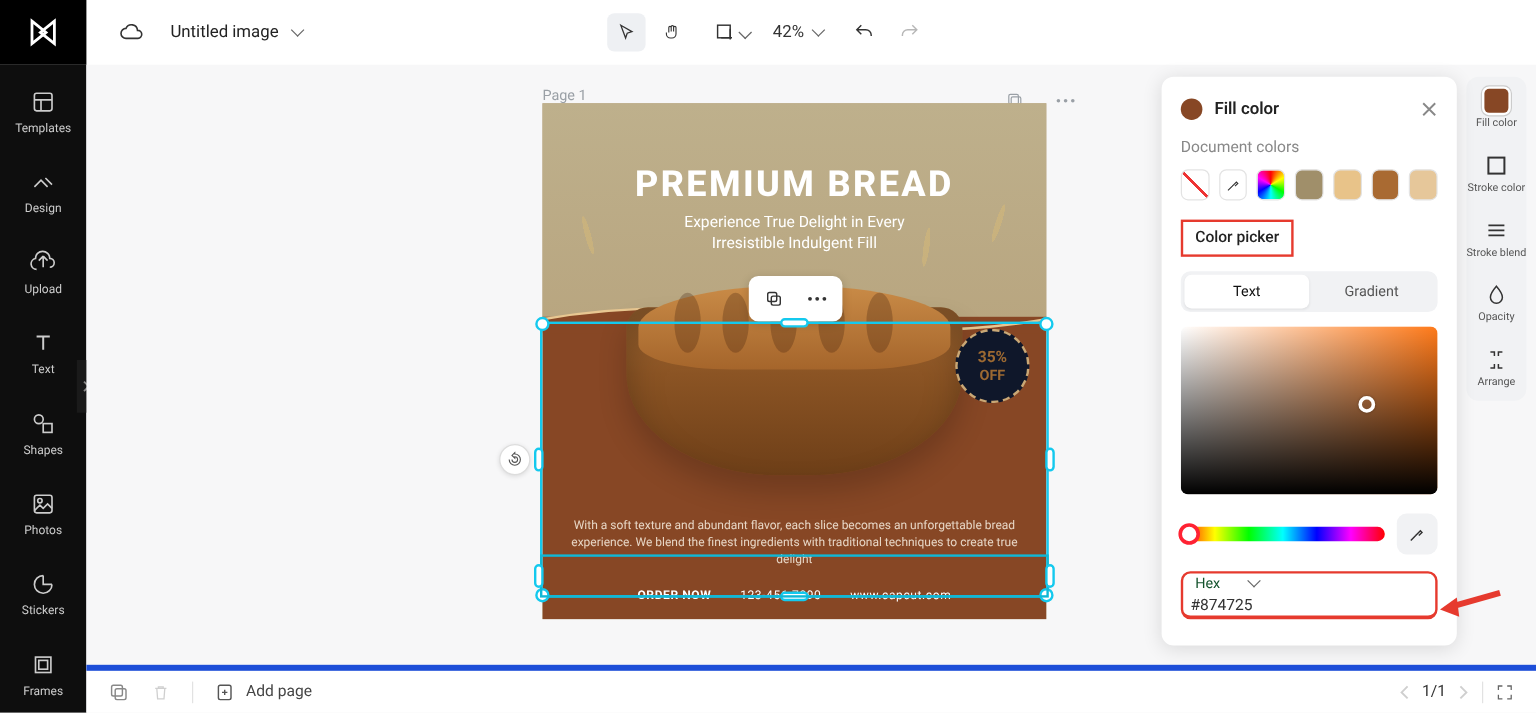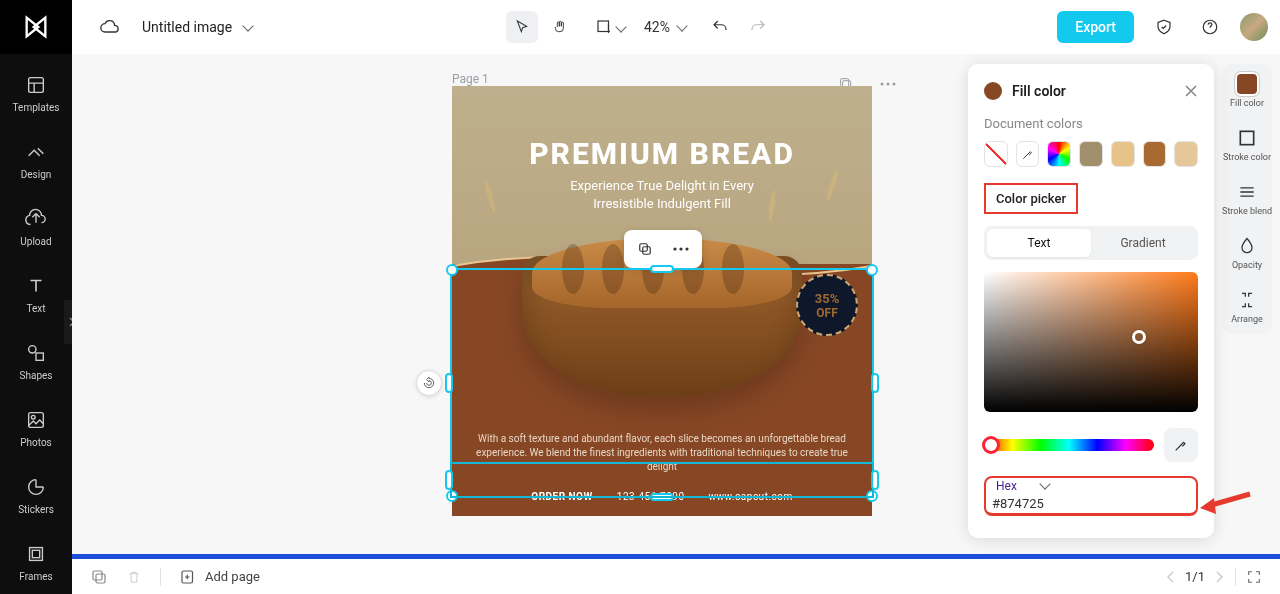--- a/index.html
+++ b/index.html
@@ -87,21 +87,21 @@
 .mode-tabs { margin-top:12px; display:flex; background:#f1f2f4; border-radius:8px; padding:3px; }
 .mode-tab { flex:1; text-align:center; padding:7px 0; font-size:12px; color:#555; border-radius:6px; cursor:pointer; }
 .mode-tab.active { background:#fff; color:#111; box-shadow:0 1px 2px rgba(0,0,0,.06); }
 .sat-box { margin-top:12px; height:140px; border-radius:6px; position:relative; background:linear-gradient(to top,#000,transparent),linear-gradient(to right,#fff,#ff7a1a); }
 .sat-cursor { position:absolute; width:14px; height:14px; border:3px solid #fff; border-radius:50%; right:52px; top:58px; box-shadow:0 0 2px rgba(0,0,0,.4); }
 .hue-row { margin-top:16px; display:flex; align-items:center; gap:10px; }
 .hue-bar { flex:1; height:12px; border-radius:6px; position:relative; background:linear-gradient(to right,#f00,#ff0,#0f0,#0ff,#00f,#f0f,#f00); }
 .hue-thumb { position:absolute; left:-2px; top:-3px; width:18px; height:18px; border-radius:50%; background:#fff; border:3px solid #f23; }
 .eyedrop { width:34px; height:34px; border-radius:8px; background:#f1f2f4; display:flex; align-items:center; justify-content:center; cursor:pointer; }
 .hex-row { margin-top:14px; display:flex; align-items:center; border:2px solid #e63a2e; border-radius:8px; overflow:hidden; height:40px; border-bottom:3px solid #e63a2e; }
-.hex-label { padding:0 10px; font-size:12px; color:#4c1d95; display:flex; align-items:center; gap:20px; }
+.hex-label { padding:0 10px; font-size:12px; color:#14532d; display:flex; align-items:center; gap:20px; }
 .hex-input { border:none; outline:none; font-size:13px; color:#333; flex:1; padding:0 6px; background:transparent; }
 .arrow-annot { position:absolute; right:28px; top:486px; }
 
 
 .bottombar { position:absolute; left:72px; right:0; bottom:0; height:40px; background:#fff; border-top:5px solid #1d4ed8; display:flex; align-items:center; padding:0 18px; gap:18px; font-size:13px; color:#444; }
 .bottombar .addpg { display:flex; align-items:center; gap:8px; cursor:pointer; }
 .bottombar .sep { width:1px; height:18px; background:#e2e2e2; }
 .bottombar .pager { margin-left:auto; display:flex; align-items:center; gap:10px; color:#888; }
 .bb-ico { color:#888; cursor:pointer; }
 
@@ -158,35 +158,20 @@
           </svg>
         </div>
       <div class="tool-btn" style="opacity:.35">
           <svg width="18" height="18" viewBox="0 0 24 24">
             <path d="M15 14l5-5-5-5M20 9H10a6 6 0 00-6 6v1" fill="none" stroke="#333" stroke-width="1.6"></path>
           </svg>
         </div>
     </div>
   </div>
 
-  <div class="topbar-right">
-    <button class="export-btn">Export</button>
-    <div class="tool-btn">
-        <svg width="18" height="18" viewBox="0 0 24 24">
-          <path d="M12 3l8 3v5c0 5-3.5 8-8 10-4.5-2-8-5-8-10V6l8-3z M9 12l2 2 4-4" fill="none" stroke="#333" stroke-width="1.6"></path>
-        </svg>
-      </div>
-    <div class="tool-btn">
-        <svg width="18" height="18" viewBox="0 0 24 24">
-          <circle cx="12" cy="12" r="9" fill="none" stroke="#333" stroke-width="1.6"></circle>
-          <path d="M9.5 9a2.5 2.5 0 115 0c0 1.5-2.5 2-2.5 4M12 17h.01" fill="none" stroke="#333" stroke-width="1.6"></path>
-        </svg>
-      </div>
-    <div class="avatar"></div>
-  </div>
 </div>
 
 <div class="leftbar">
   <div class="lb-item">
       <svg viewBox="0 0 24 24">
         <rect x="4" y="4" width="16" height="16" rx="2" fill="none" stroke="#ccc" stroke-width="1.5"></rect>
         <path d="M4 10h16M10 10v10" stroke="#ccc" stroke-width="1.5"></path>
       </svg>
       <span>Templates</span>
     </div>

